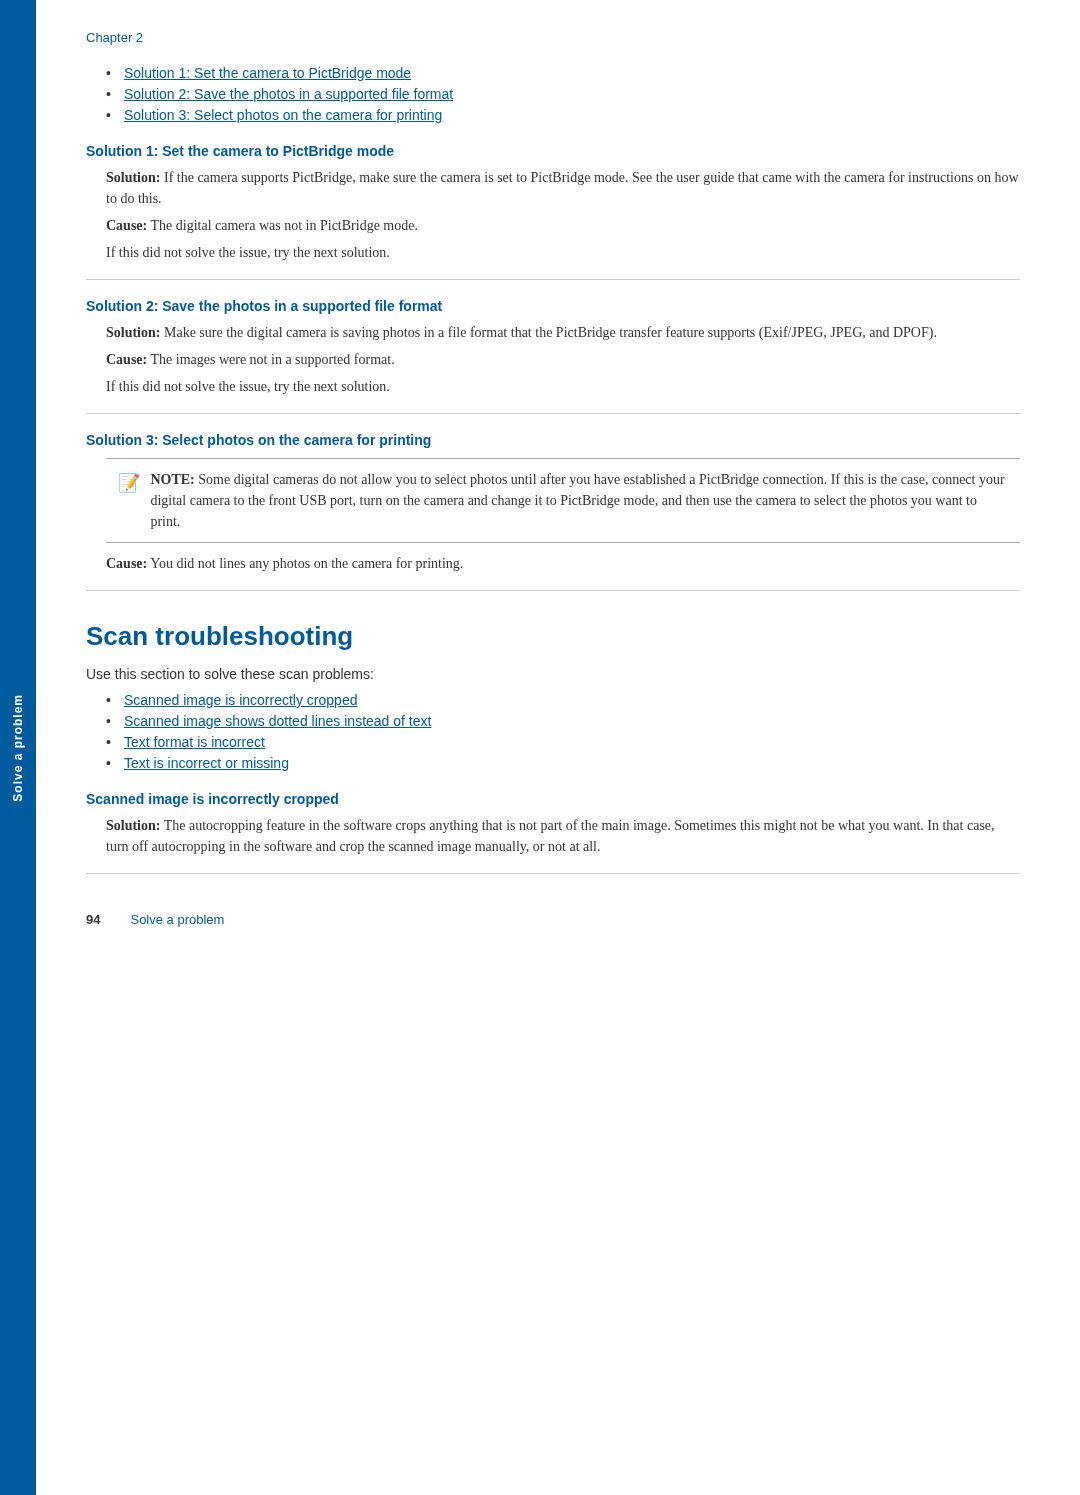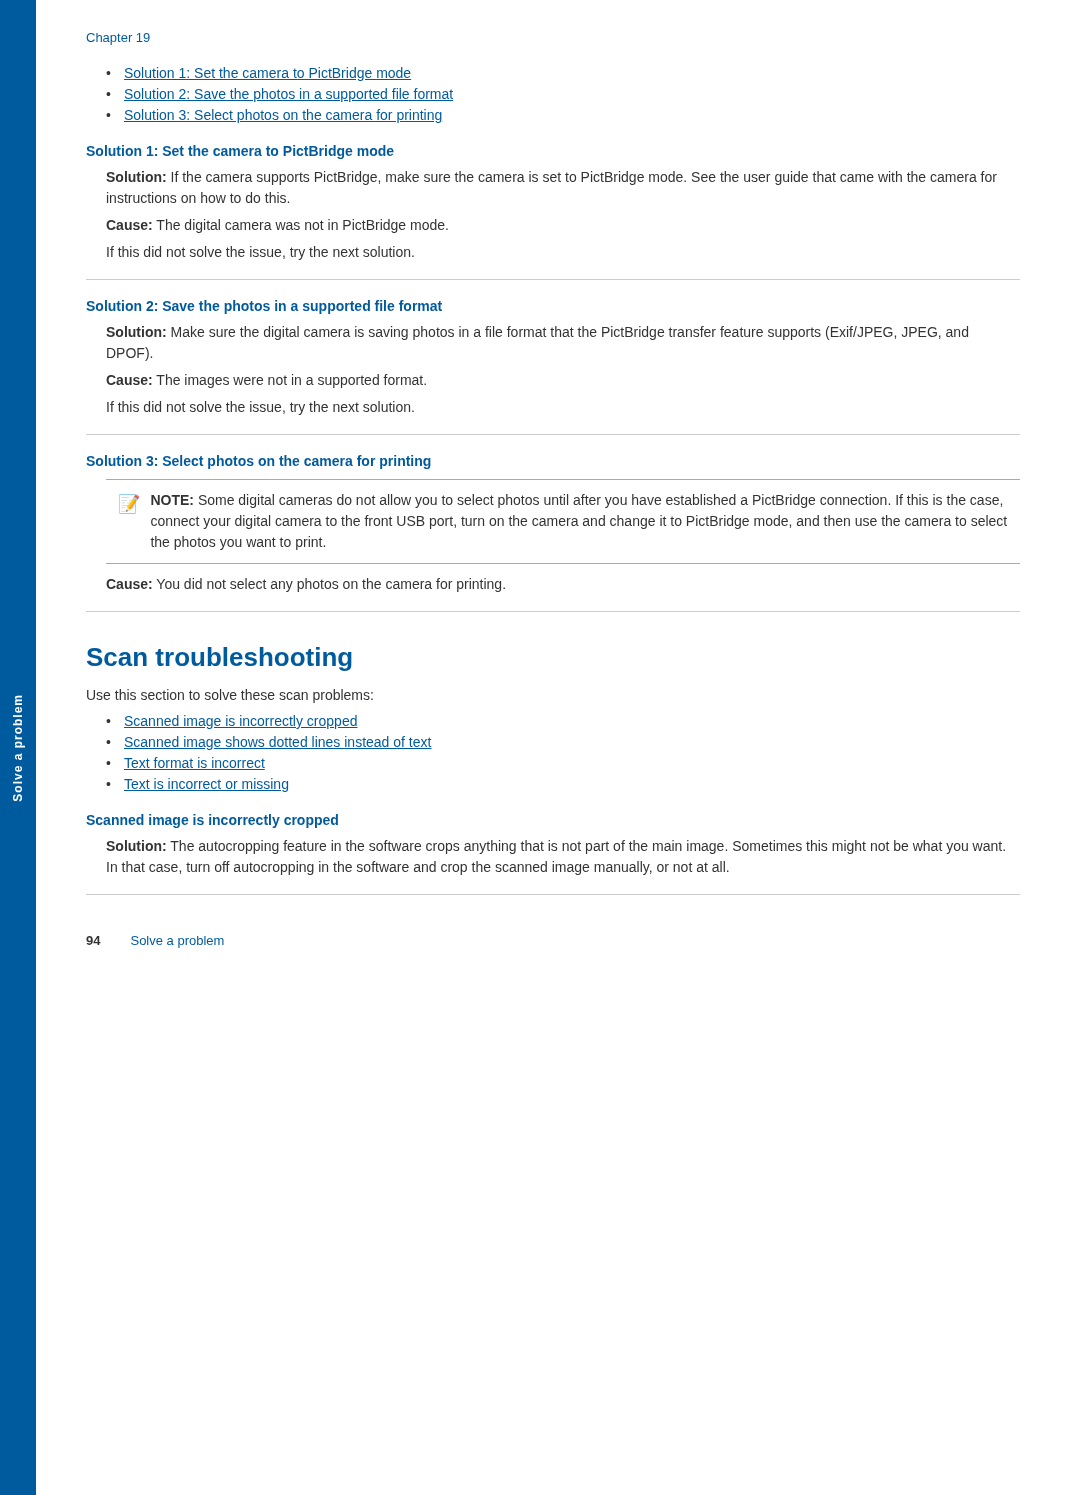--- a/index.html
+++ b/index.html
@@ -65,20 +65,21 @@
     }
     .solution-heading {
       color: #005a9e;
       font-size: 14px;
       font-weight: bold;
       margin: 18px 0 8px 0;
     }
     .solution-block {
       margin-left: 20px;
       margin-bottom: 10px;
+      font-family: Liberation Serif, serif;
     }
     .solution-block p {
       margin-bottom: 6px;
       font-size: 14px;
       line-height: 1.5;
     }
     .bold-label {
       font-weight: bold;
     }
     hr.section-divider {
@@ -138,21 +139,21 @@
 <body>
 
 <div class="page-wrapper">
 
   <div class="sidebar">
     <span class="sidebar-text">Solve a problem</span>
   </div>
 
   <div class="content">
 
-    <div class="chapter-label">Chapter 19</div>
+    <div class="chapter-label">Chapter 2</div>
 
     <ul class="bullet-list">
       <li>
         <a>Solution 1: Set the camera to PictBridge mode</a>
       </li>
       <li>
         <a>Solution 2: Save the photos in a supported file format</a>
       </li>
       <li>
         <a>Solution 3: Select photos on the camera for printing</a>
@@ -195,21 +196,21 @@
       <div class="note-box">
         <span class="note-icon">📝</span>
         <div class="note-content">
           <strong>NOTE:</strong>
           <span>  Some digital cameras do not allow you to select photos until after you have established a PictBridge connection. If this is the case, connect your digital camera to the front USB port, turn on the camera and change it to PictBridge mode, and then use the camera to select the photos you want to print.</span>
         </div>
       </div>
 
       <p>
         <span class="bold-label">Cause:</span>
-        <span>  You did not select any photos on the camera for printing.</span>
+        <span>  You did not lines any photos on the camera for printing.</span>
       </p>
     </div>
 
     <hr class="section-divider">
 
     <h1 class="scan-section-title">Scan troubleshooting</h1>
 
     <p class="intro-text">Use this section to solve these scan problems:</p>
 
     <ul class="bullet-list">

